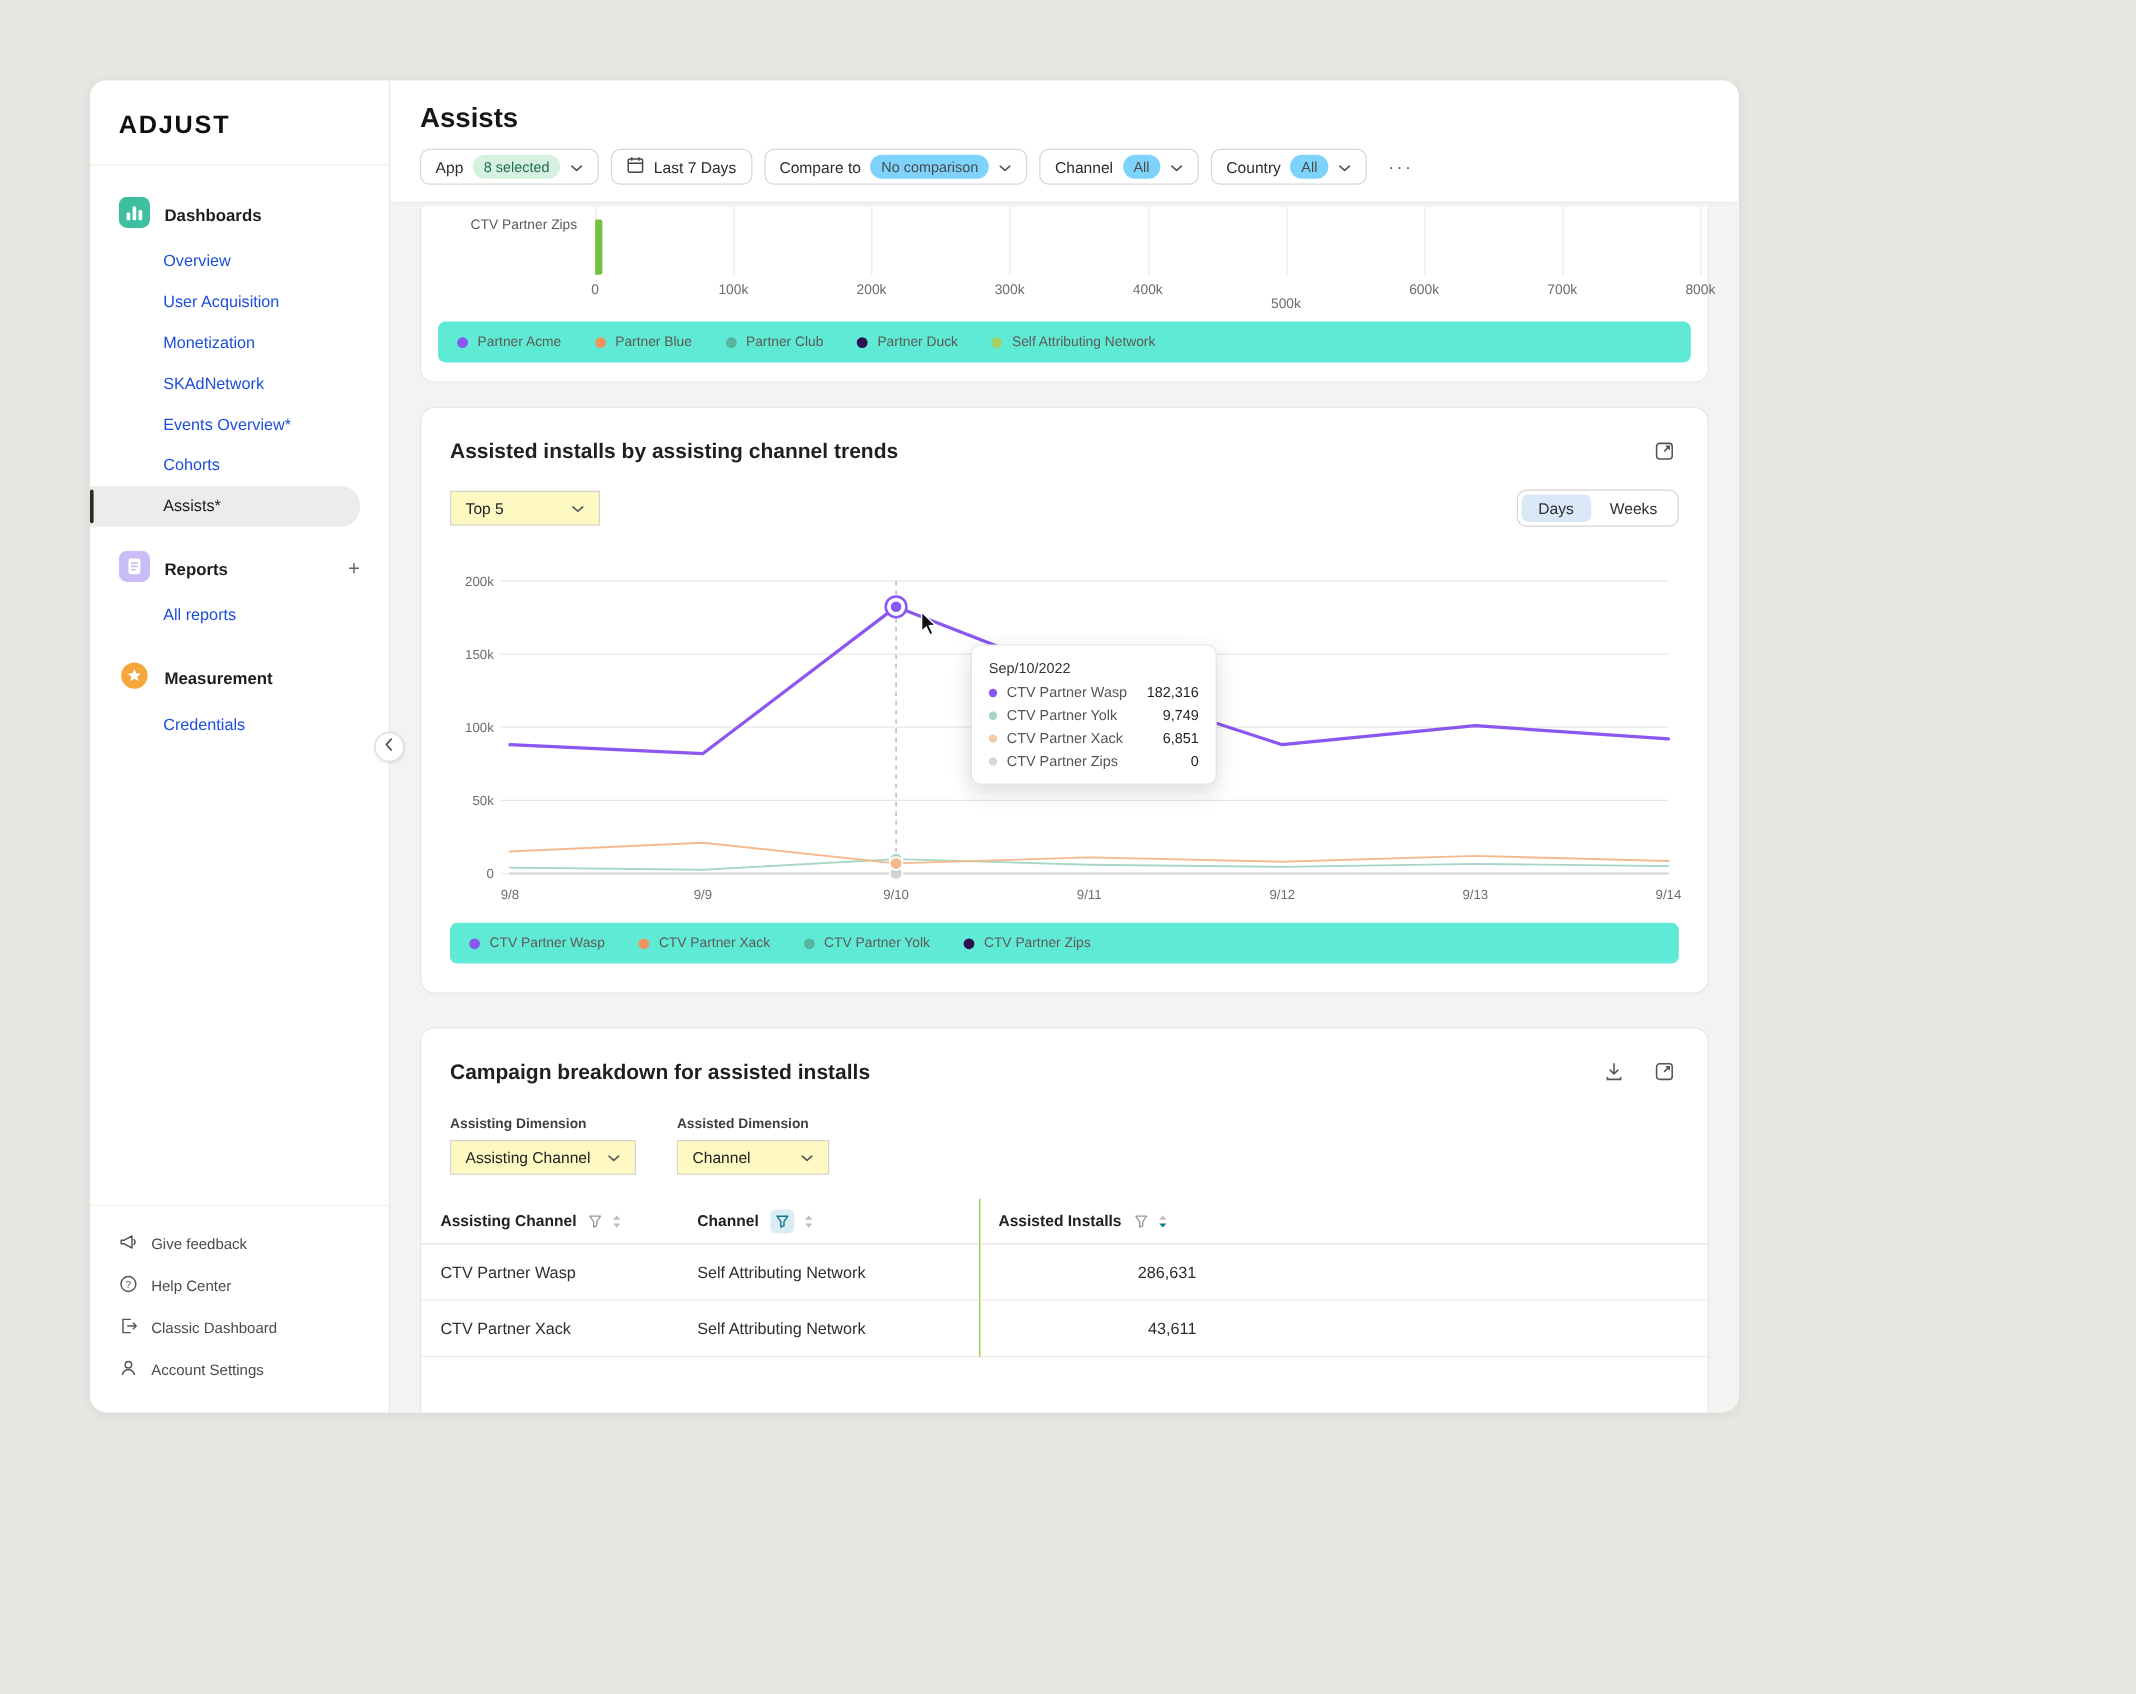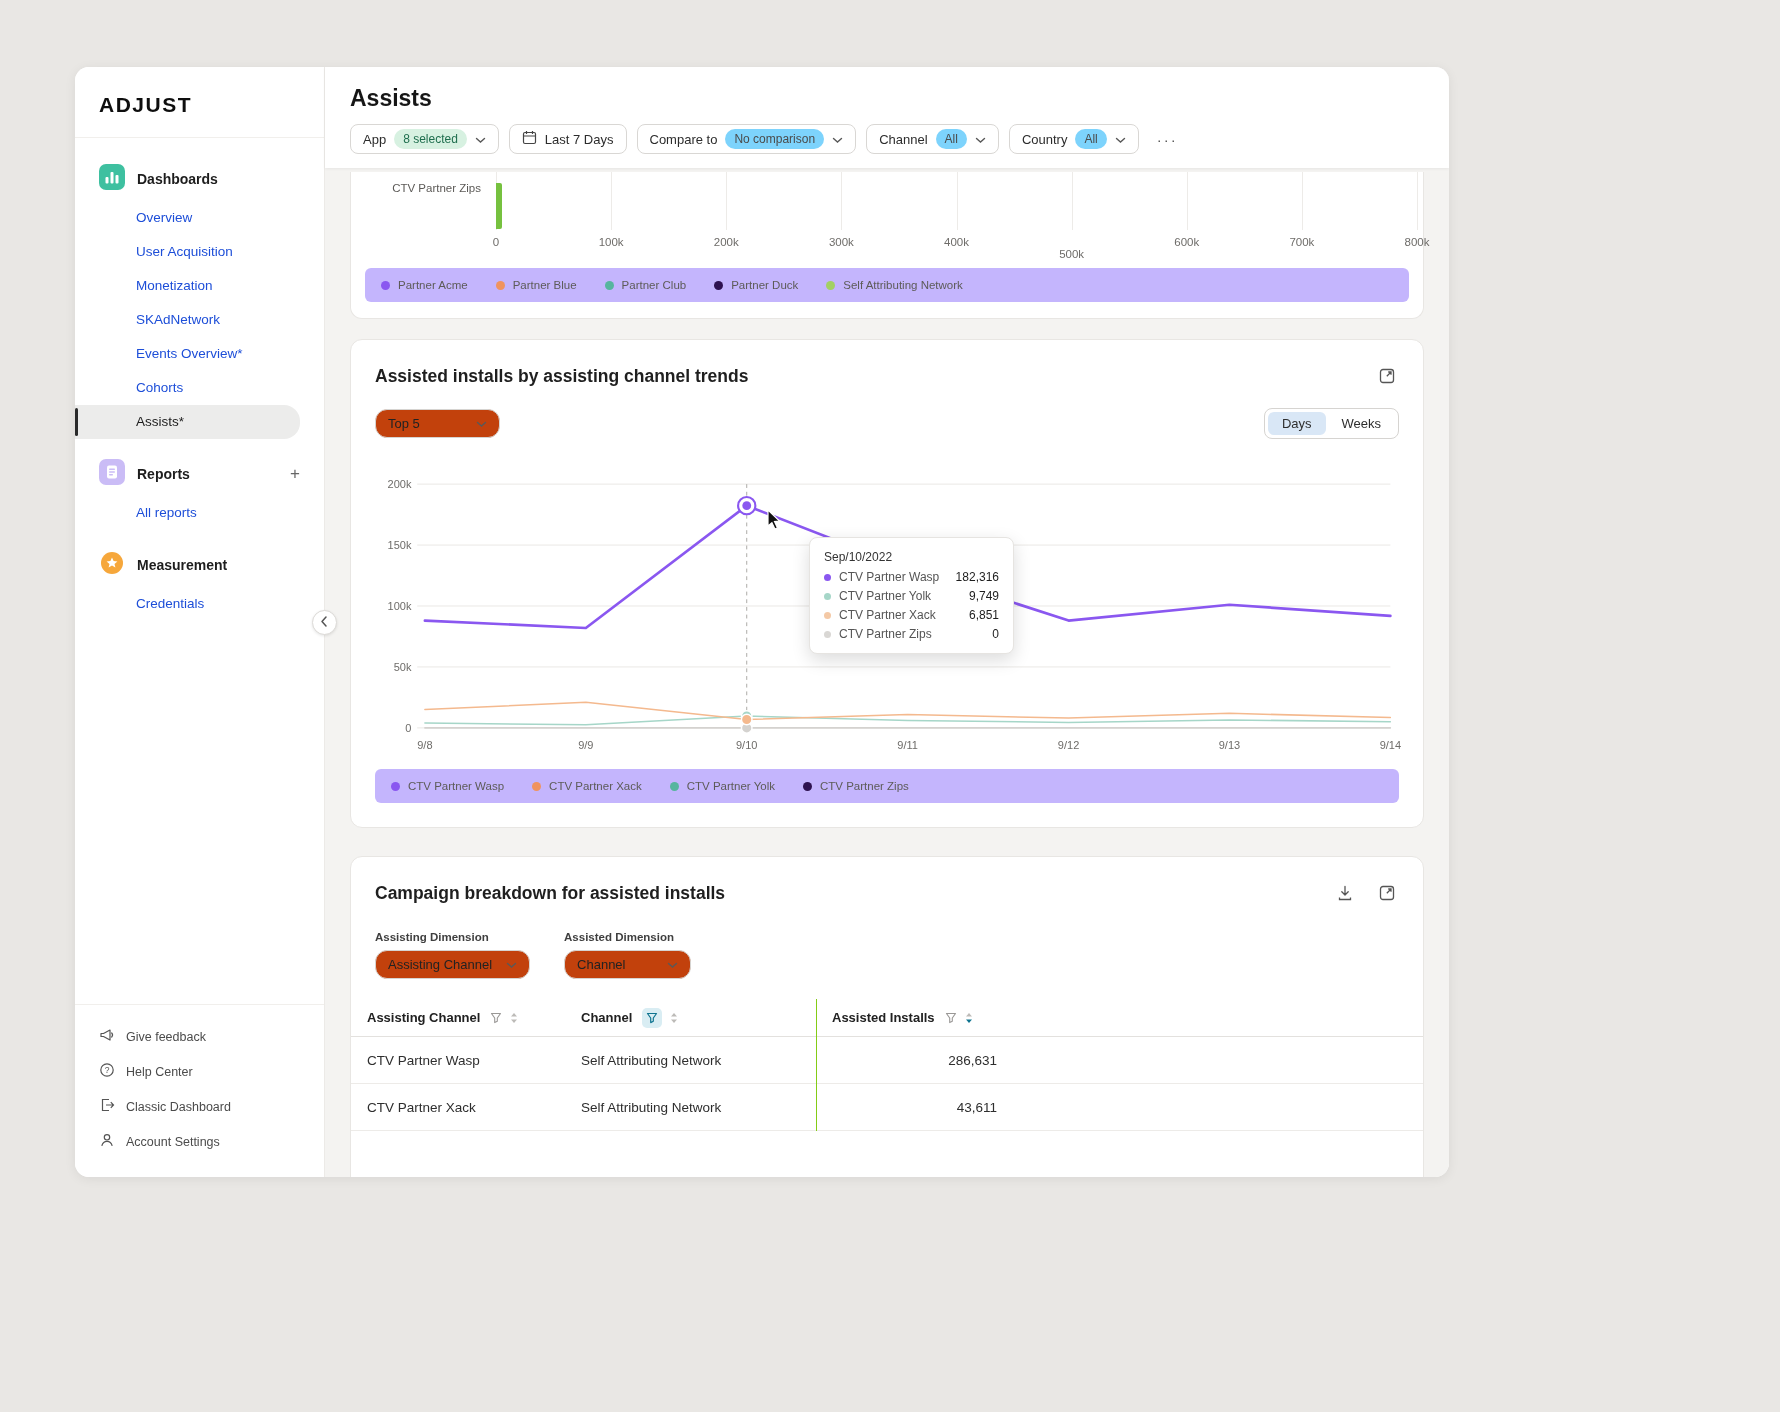--- a/index.html
+++ b/index.html
@@ -37,28 +37,28 @@
   .card-head{display:flex;align-items:center;justify-content:space-between;padding:0}
   .card-title{font-size:17.5px;font-weight:600;color:#1f1f1f}
   .icon-btn{display:inline-flex;align-items:center;justify-content:center;width:24px;height:24px;color:#555}
   
   .bar-plot{position:relative;height:58px;margin-top:4px}
   .vgrid{position:absolute;top:0;bottom:0;width:1px;background:#edebe8}
   .bar-cat-label{position:absolute;left:0;top:10px;width:130px;text-align:right;font-size:11.5px;color:#5c5a57}
   .bar-rect{position:absolute;bottom:1px;height:46px;border-radius:0 2px 2px 0}
   .bar-ticks{position:relative;height:24px;margin-top:2px}
   .btick{position:absolute;top:4px;transform:translateX(-50%);font-size:11.5px;color:#6e6c69}
-  .legend-strip{display:flex;align-items:center;gap:28px;background:#c4b5fd;border-radius:6px;padding:11px 16px;font-size:11.5px;color:#5d5b58}
+  .legend-strip{display:flex;align-items:center;gap:28px;background:#5eead4;border-radius:6px;padding:11px 16px;font-size:11.5px;color:#5d5b58}
   .legend-item{display:inline-flex;align-items:center;gap:8px}
   .dot{width:9px;height:9px;border-radius:50%;display:inline-block;flex:none}
   .top-card .legend-strip{margin:12px 14px 16px}
   
   .trends-card{margin-top:20px;padding:24px}
   .trend-controls{display:flex;align-items:center;justify-content:space-between;margin-top:20px}
-  .sel{display:inline-flex;align-items:center;justify-content:space-between;gap:14px;min-width:125px;height:29px;border:1px solid #d6d4d1;border-radius:12px;padding:0 12px;font-size:13px;color:#222;background:#c2410c}
+  .sel{display:inline-flex;align-items:center;justify-content:space-between;gap:14px;min-width:125px;height:29px;border:1px solid #d6d4d1;border-radius:0;padding:0 12px;font-size:13px;color:#222;background:#fef9c3}
   .toggle{display:inline-flex;align-items:center;border:1px solid #d6d4d1;border-radius:8px;padding:3px;font-size:13px;gap:2px;background:#fff}
   .toggle .opt{padding:4px 14px;border-radius:6px;color:#2e2e2e}
   .toggle .opt.selected{background:#d9e7f6}
   .trend-chart{position:relative;margin-top:8px;height:318px}
   #trend-svg{width:100%;height:100%;overflow:visible;display:block}
   .tk{font-family:"Liberation Sans",sans-serif;font-size:11.5px;fill:#6e6c69}
   .tooltip{position:absolute;left:434px;top:90px;width:205px;background:#fff;border:1px solid #e6e4e1;border-radius:8px;
     box-shadow:0 6px 18px rgba(0,0,0,.14);padding:12px 14px;z-index:5}
   .tt-title{font-size:12px;font-weight:500;color:#333;margin-bottom:6px}
   .tt-row{display:flex;align-items:center;gap:8px;margin-top:5px;font-size:12px}

